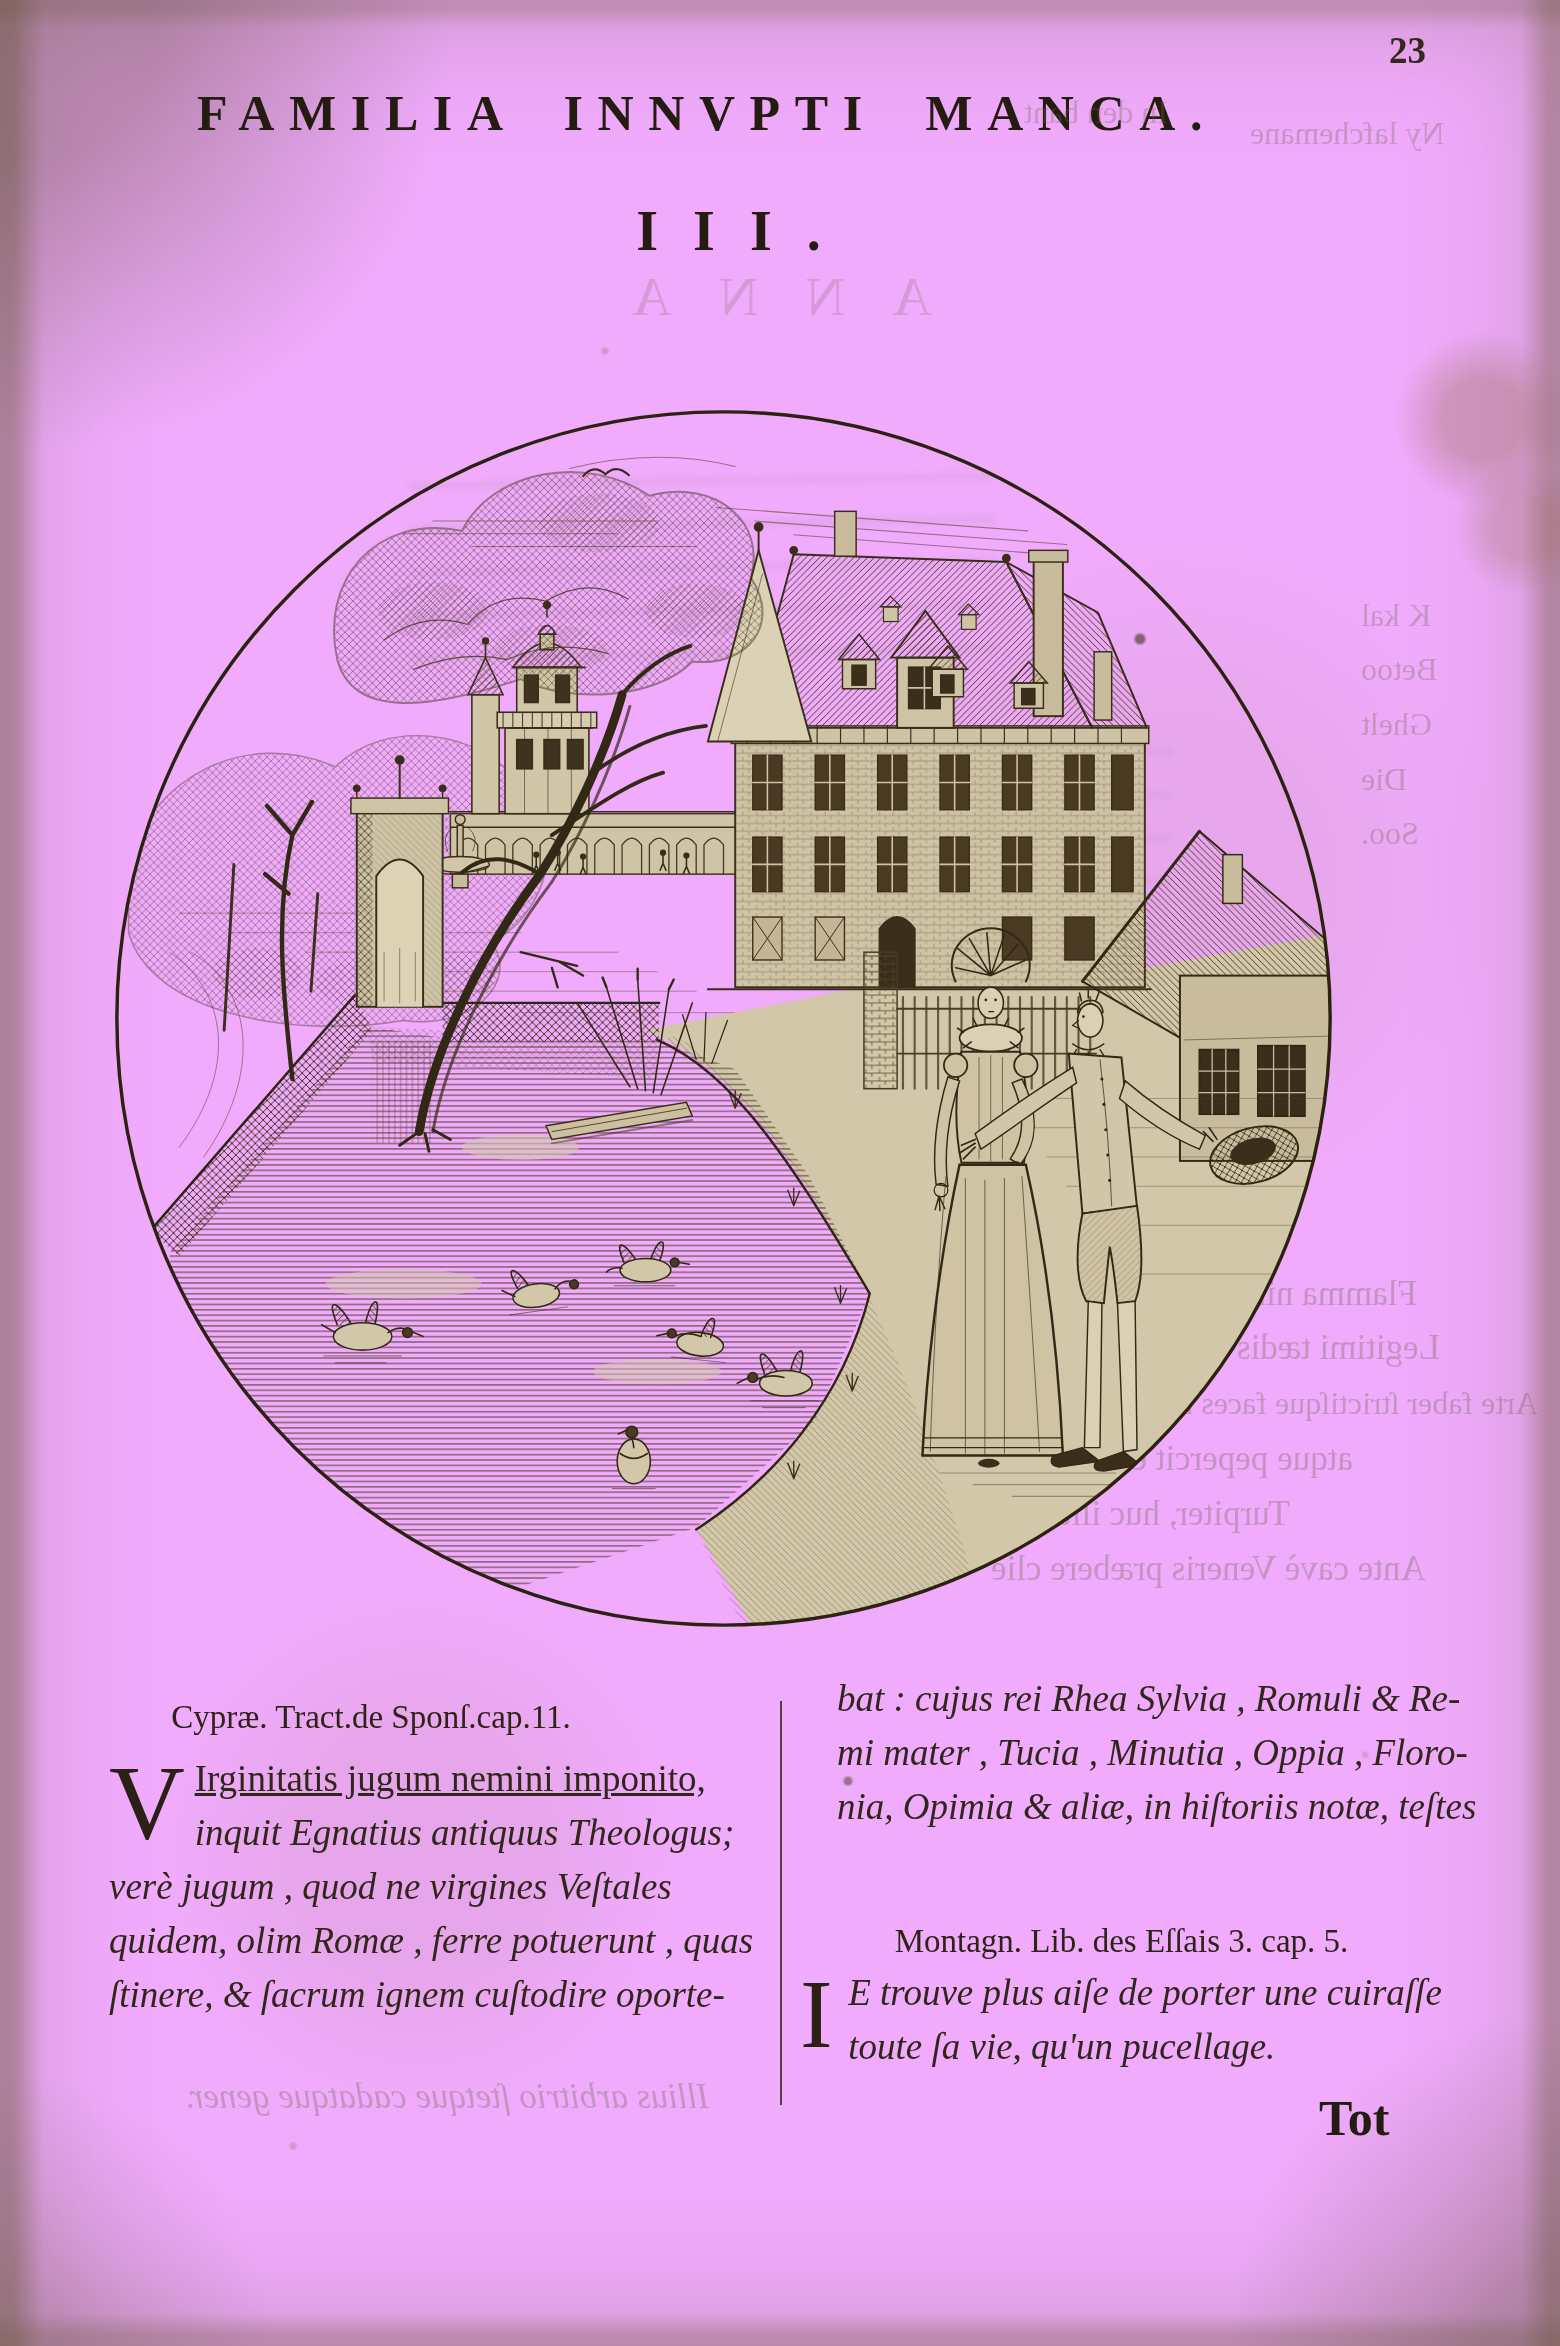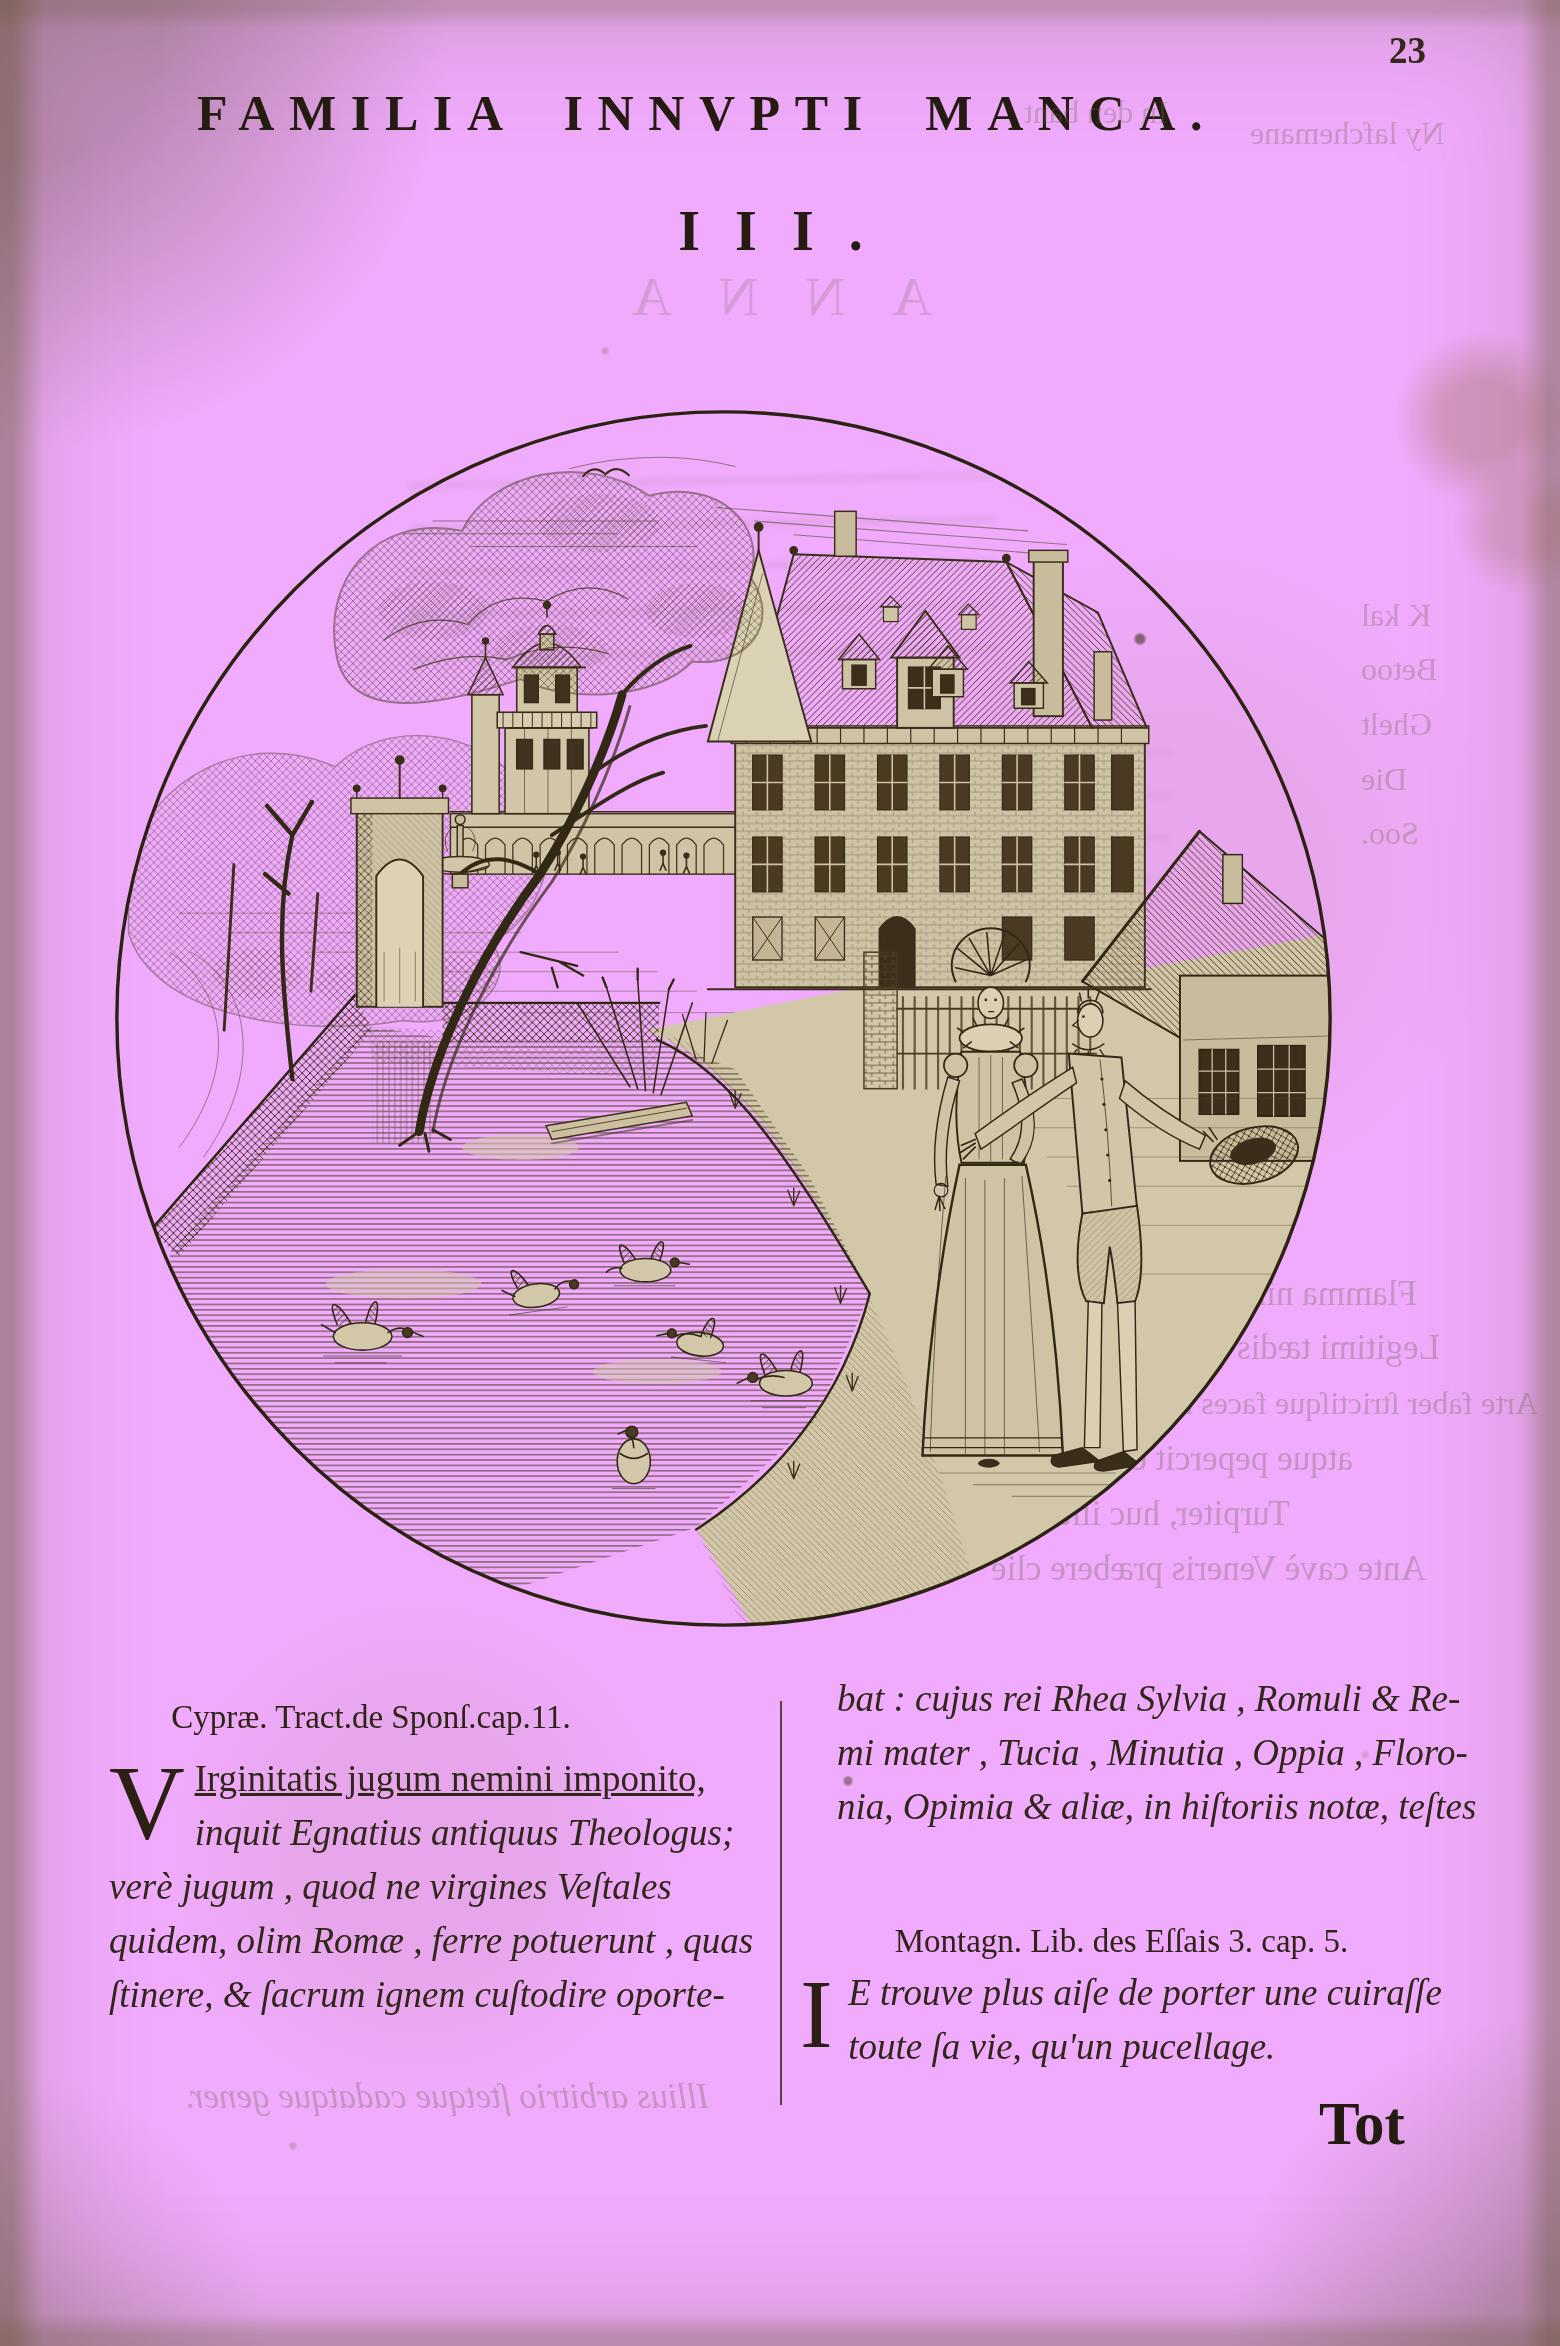--- a/index.html
+++ b/index.html
@@ -20,31 +20,31 @@
       radial-gradient(circle at 1140px 639px, rgba(60,46,28,.6) 0 3.9px, transparent 6.8px),
       radial-gradient(circle at 605px 351px, rgba(110,90,60,.25) 0 2px, transparent 4.9px),
       radial-gradient(circle at 293px 2146px, rgba(110,90,60,.25) 0 2px, transparent 4.9px),
       radial-gradient(circle at 1365px 1755px, rgba(110,90,60,.2) 0 2px, transparent 4.9px),
       linear-gradient(to right, rgba(108,90,60,.40) 0 13.7px, transparent 43px),
       linear-gradient(to left,  rgba(108,90,60,.34) 0 11.7px, transparent 39px),
       linear-gradient(to bottom,rgba(108,90,60,.22) 0 9.8px, transparent 29px),
       linear-gradient(to top,   rgba(108,90,60,.26) 0 11.7px, transparent 33px);}
   .abs{position:absolute;}
   .title{font-weight:700;font-size:50px;letter-spacing:14.6px;word-spacing:21.5px;white-space:nowrap;color:#241c10;}
-  .numeral{font-weight:700;font-size:56px;letter-spacing:35px;color:#241c10;padding-left:42px;}
+  .numeral{font-weight:700;font-size:56px;letter-spacing:35px;color:#241c10;}
   .pagenum{font-size:37px;font-weight:700;color:#33281a;}
   .heading{font-size:33px;white-space:nowrap;color:#2e2316;}
   .bodyline{font-size:37px;line-height:54px;font-style:italic;color:#30261a;}
   .upright{font-style:normal;text-decoration:underline;}
   .col{position:absolute;}
   .dropcap{float:left;font-style:normal;font-weight:400;color:#2a2014;}
   .dc-v{font-size:105px;line-height:86px;margin:7.8px 9.8px 0 0;}
   .dc-i{font-size:98px;line-height:84px;margin:5.9px 15.6px 0 2px;}
   .divider{position:absolute;width:2px;background:#3a2e1d;opacity:.85;}
-  .catchword{font-size:61px;font-weight:700;color:#241c10;}
+  .catchword{font-size:50px;font-weight:700;color:#241c10;}
   .ghost{position:absolute;transform:scaleX(-1);color:#6d6149;opacity:.32;
          filter:blur(0.7px);white-space:nowrap;font-size:35px;}
   .ghost.big{font-size:55px;letter-spacing:47px;opacity:.20;}
   .ghost.small{font-size:32px;opacity:.30;}
   .ghost.ital{font-style:italic;}
   .smudge{position:absolute;pointer-events:none;opacity:.5;filter:blur(2.4px);
           background:repeating-linear-gradient(0deg, transparent 0 35px, rgba(96,84,62,.13) 35px 43px);}
 </style>
 </head>
 <body>

